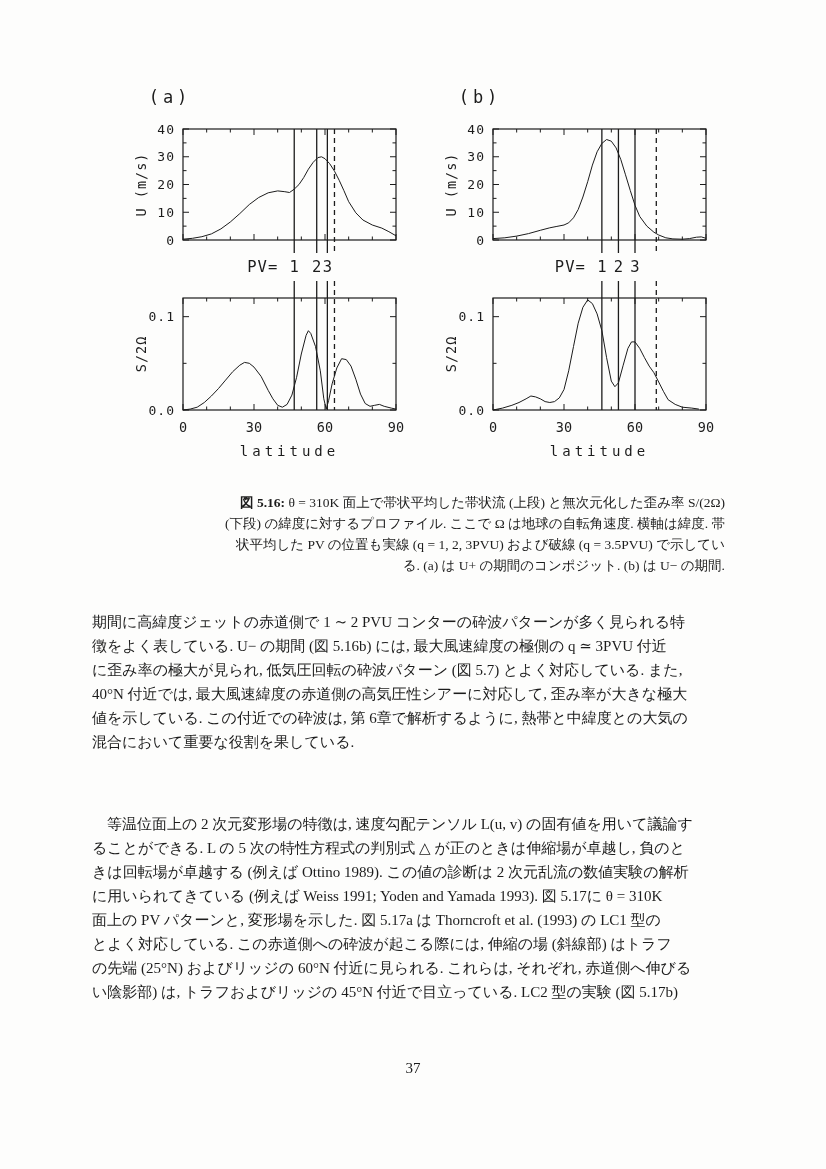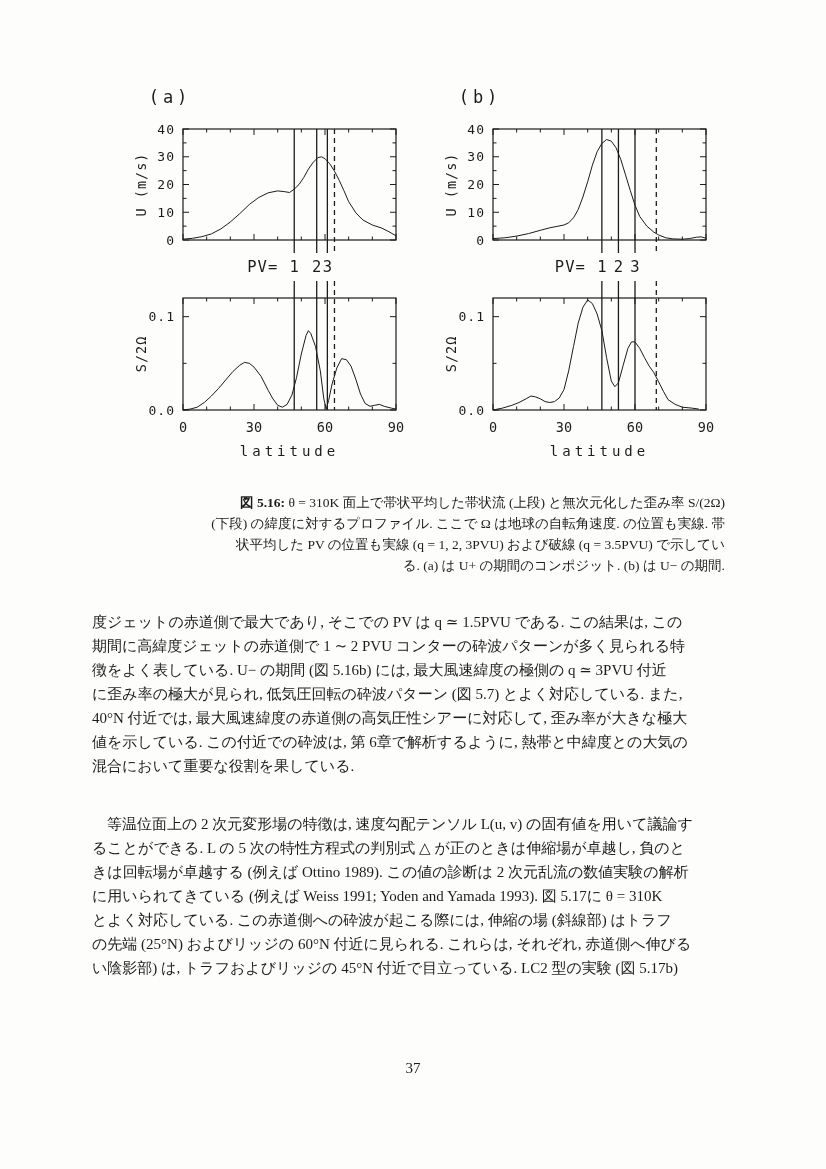--- a/index.html
+++ b/index.html
@@ -244,40 +244,40 @@
         <text x="147.86666666666667" y="187" font-family="&quot;DejaVu Sans Mono&quot;,&quot;Liberation Mono&quot;,monospace" font-size="15.5" text-anchor="end" letter-spacing="1px">PV=</text>
         <text x="163.86666666666667" y="187" font-family="&quot;DejaVu Sans Mono&quot;,&quot;Liberation Mono&quot;,monospace" font-size="15.5" text-anchor="middle">1</text>
         <text x="180.43333333333334" y="187" font-family="&quot;DejaVu Sans Mono&quot;,&quot;Liberation Mono&quot;,monospace" font-size="15.5" text-anchor="middle">2</text>
         <text x="197" y="187" font-family="&quot;DejaVu Sans Mono&quot;,&quot;Liberation Mono&quot;,monospace" font-size="15.5" text-anchor="middle">3</text>
       </svg>
   </div>
 
   <div id="caption">
     <div class="cap-line"><span class="cap-label">図 5.16:</span><span> θ = 310K 面上で帯状平均した帯状流 (上段) と無次元化した歪み率 S/(2Ω)</span></div>
     <div>
-        <div class="cap-line">(下段) の緯度に対するプロファイル. ここで Ω は地球の自転角速度. の位置も実線. 帯</div>
+        <div class="cap-line">(下段) の緯度に対するプロファイル. ここで Ω は地球の自転角速度. 横軸は緯度. 帯</div>
         <div class="cap-line">状平均した PV の位置も実線 (q = 1, 2, 3PVU) および破線 (q = 3.5PVU) で示してい</div>
         <div class="cap-line">る. (a) は U+ の期間のコンポジット. (b) は U− の期間.</div>
       </div>
   </div>
 
   <div class="para" id="para-1">
-      <div class="body-line">度ジェットの赤道側で最大であり, そこでの PV は q ≃ 1.5PVU である. この結果は, この</div>
       <div class="body-line">期間に高緯度ジェットの赤道側で 1 ∼ 2 PVU コンターの砕波パターンが多く見られる特</div>
       <div class="body-line">徴をよく表している. U− の期間 (図 5.16b) には, 最大風速緯度の極側の q ≃ 3PVU 付近</div>
       <div class="body-line">に歪み率の極大が見られ, 低気圧回転の砕波パターン (図 5.7) とよく対応している. また,</div>
       <div class="body-line">40°N 付近では, 最大風速緯度の赤道側の高気圧性シアーに対応して, 歪み率が大きな極大</div>
       <div class="body-line">値を示している. この付近での砕波は, 第 6章で解析するように, 熱帯と中緯度との大気の</div>
       <div class="body-line">混合において重要な役割を果している.</div>
     </div>
   <div class="para" id="para-2">
       <div class="body-line">　等温位面上の 2 次元変形場の特徴は, 速度勾配テンソル L(u, v) の固有値を用いて議論す</div>
       <div class="body-line">ることができる. L の 5 次の特性方程式の判別式 △ が正のときは伸縮場が卓越し, 負のと</div>
       <div class="body-line">きは回転場が卓越する (例えば Ottino 1989). この値の診断は 2 次元乱流の数値実験の解析</div>
       <div class="body-line">に用いられてきている (例えば Weiss 1991; Yoden and Yamada 1993). 図 5.17に θ = 310K</div>
+      <div class="body-line">面上の PV パターンと, 変形場を示した. 図 5.17a は Thorncroft et al. (1993) の LC1 型の</div>
       <div class="body-line">とよく対応している. この赤道側への砕波が起こる際には, 伸縮の場 (斜線部) はトラフ</div>
       <div class="body-line">の先端 (25°N) およびリッジの 60°N 付近に見られる. これらは, それぞれ, 赤道側へ伸びる</div>
       <div class="body-line">い陰影部) は, トラフおよびリッジの 45°N 付近で目立っている. LC2 型の実験 (図 5.17b)</div>
     </div>
 
   <div id="page-number">37</div>
 
 </div>
 
 </body></html>

